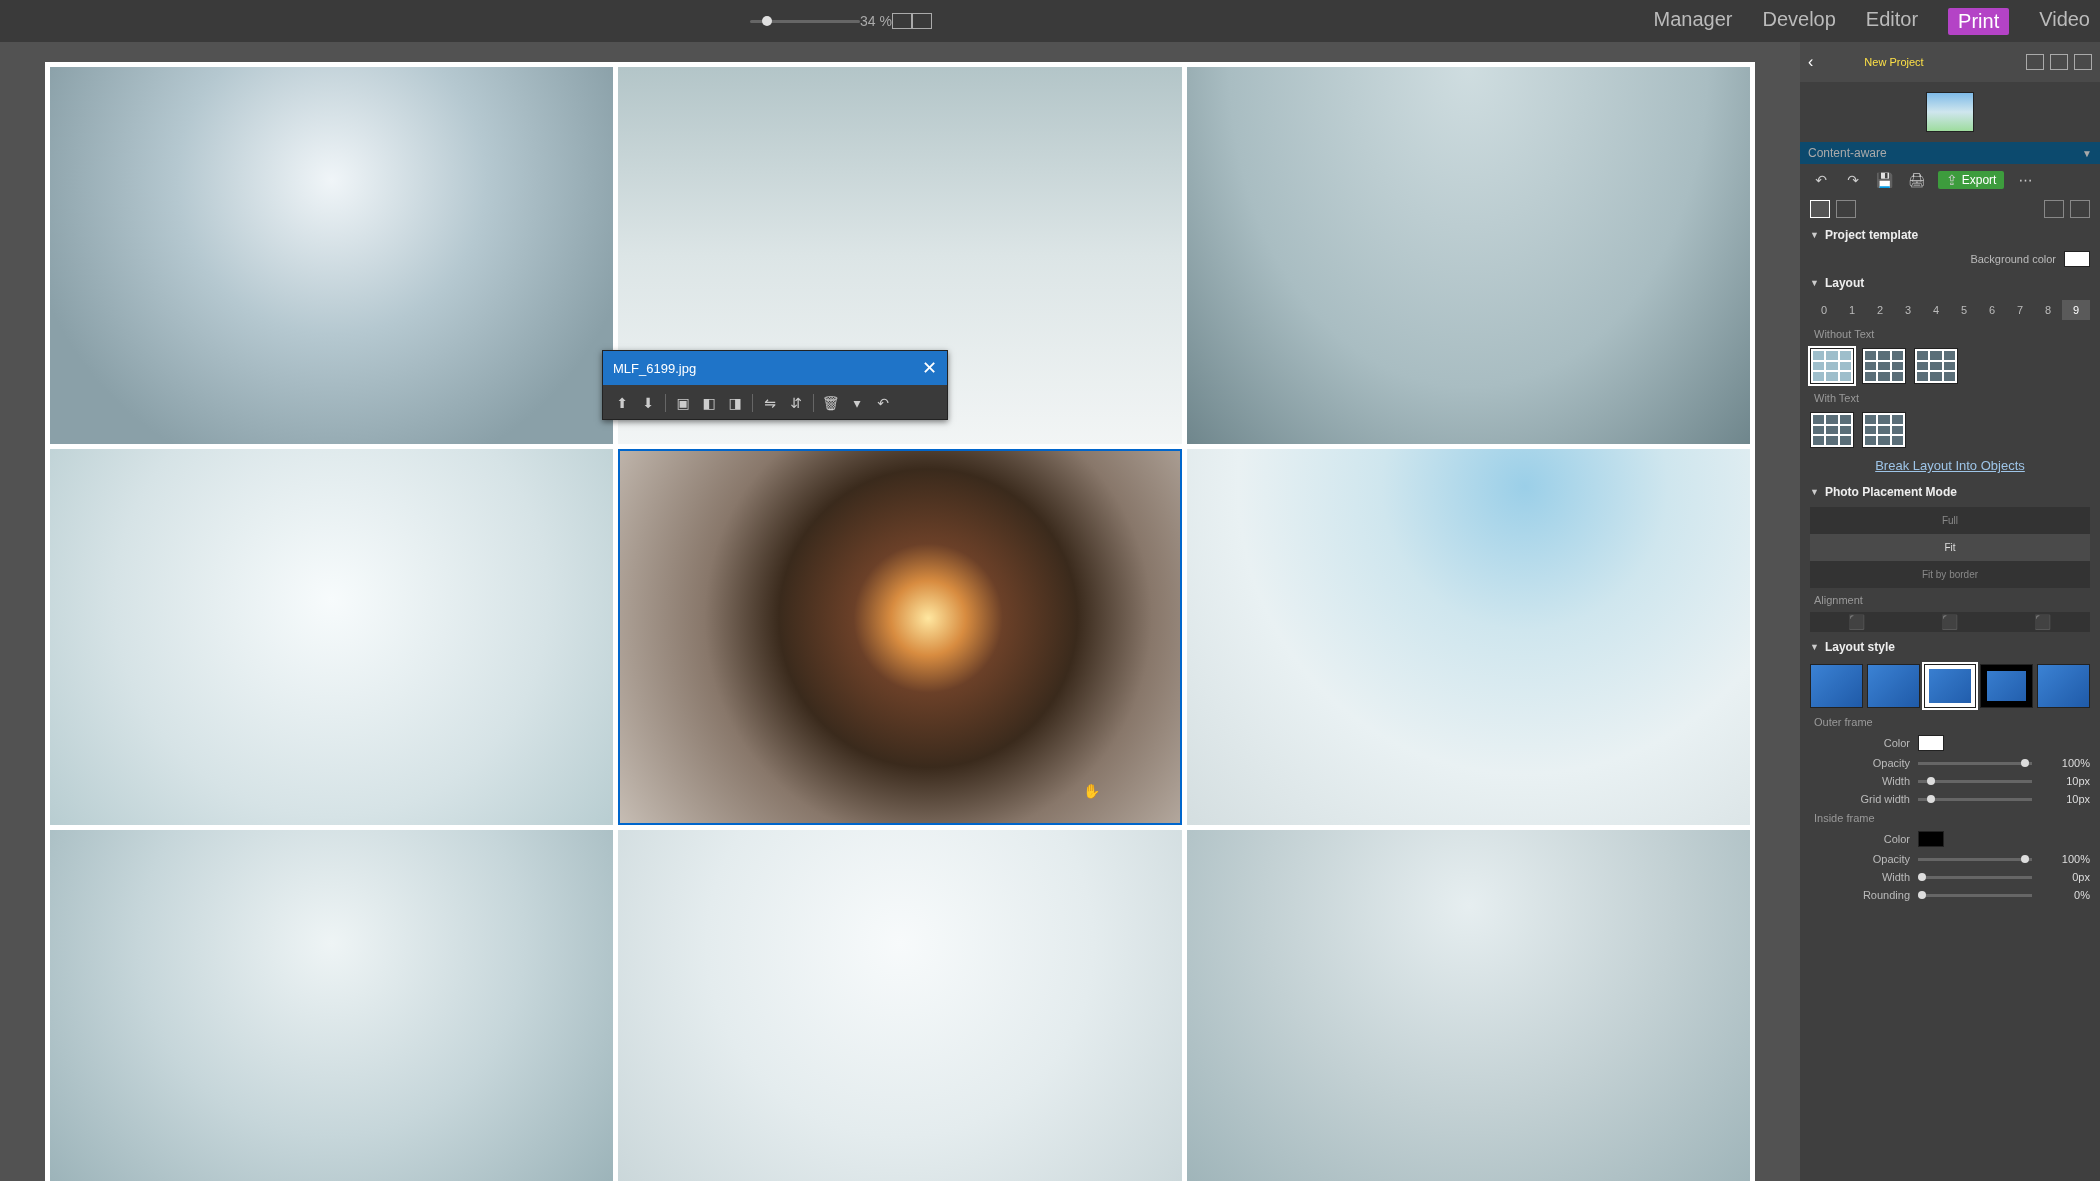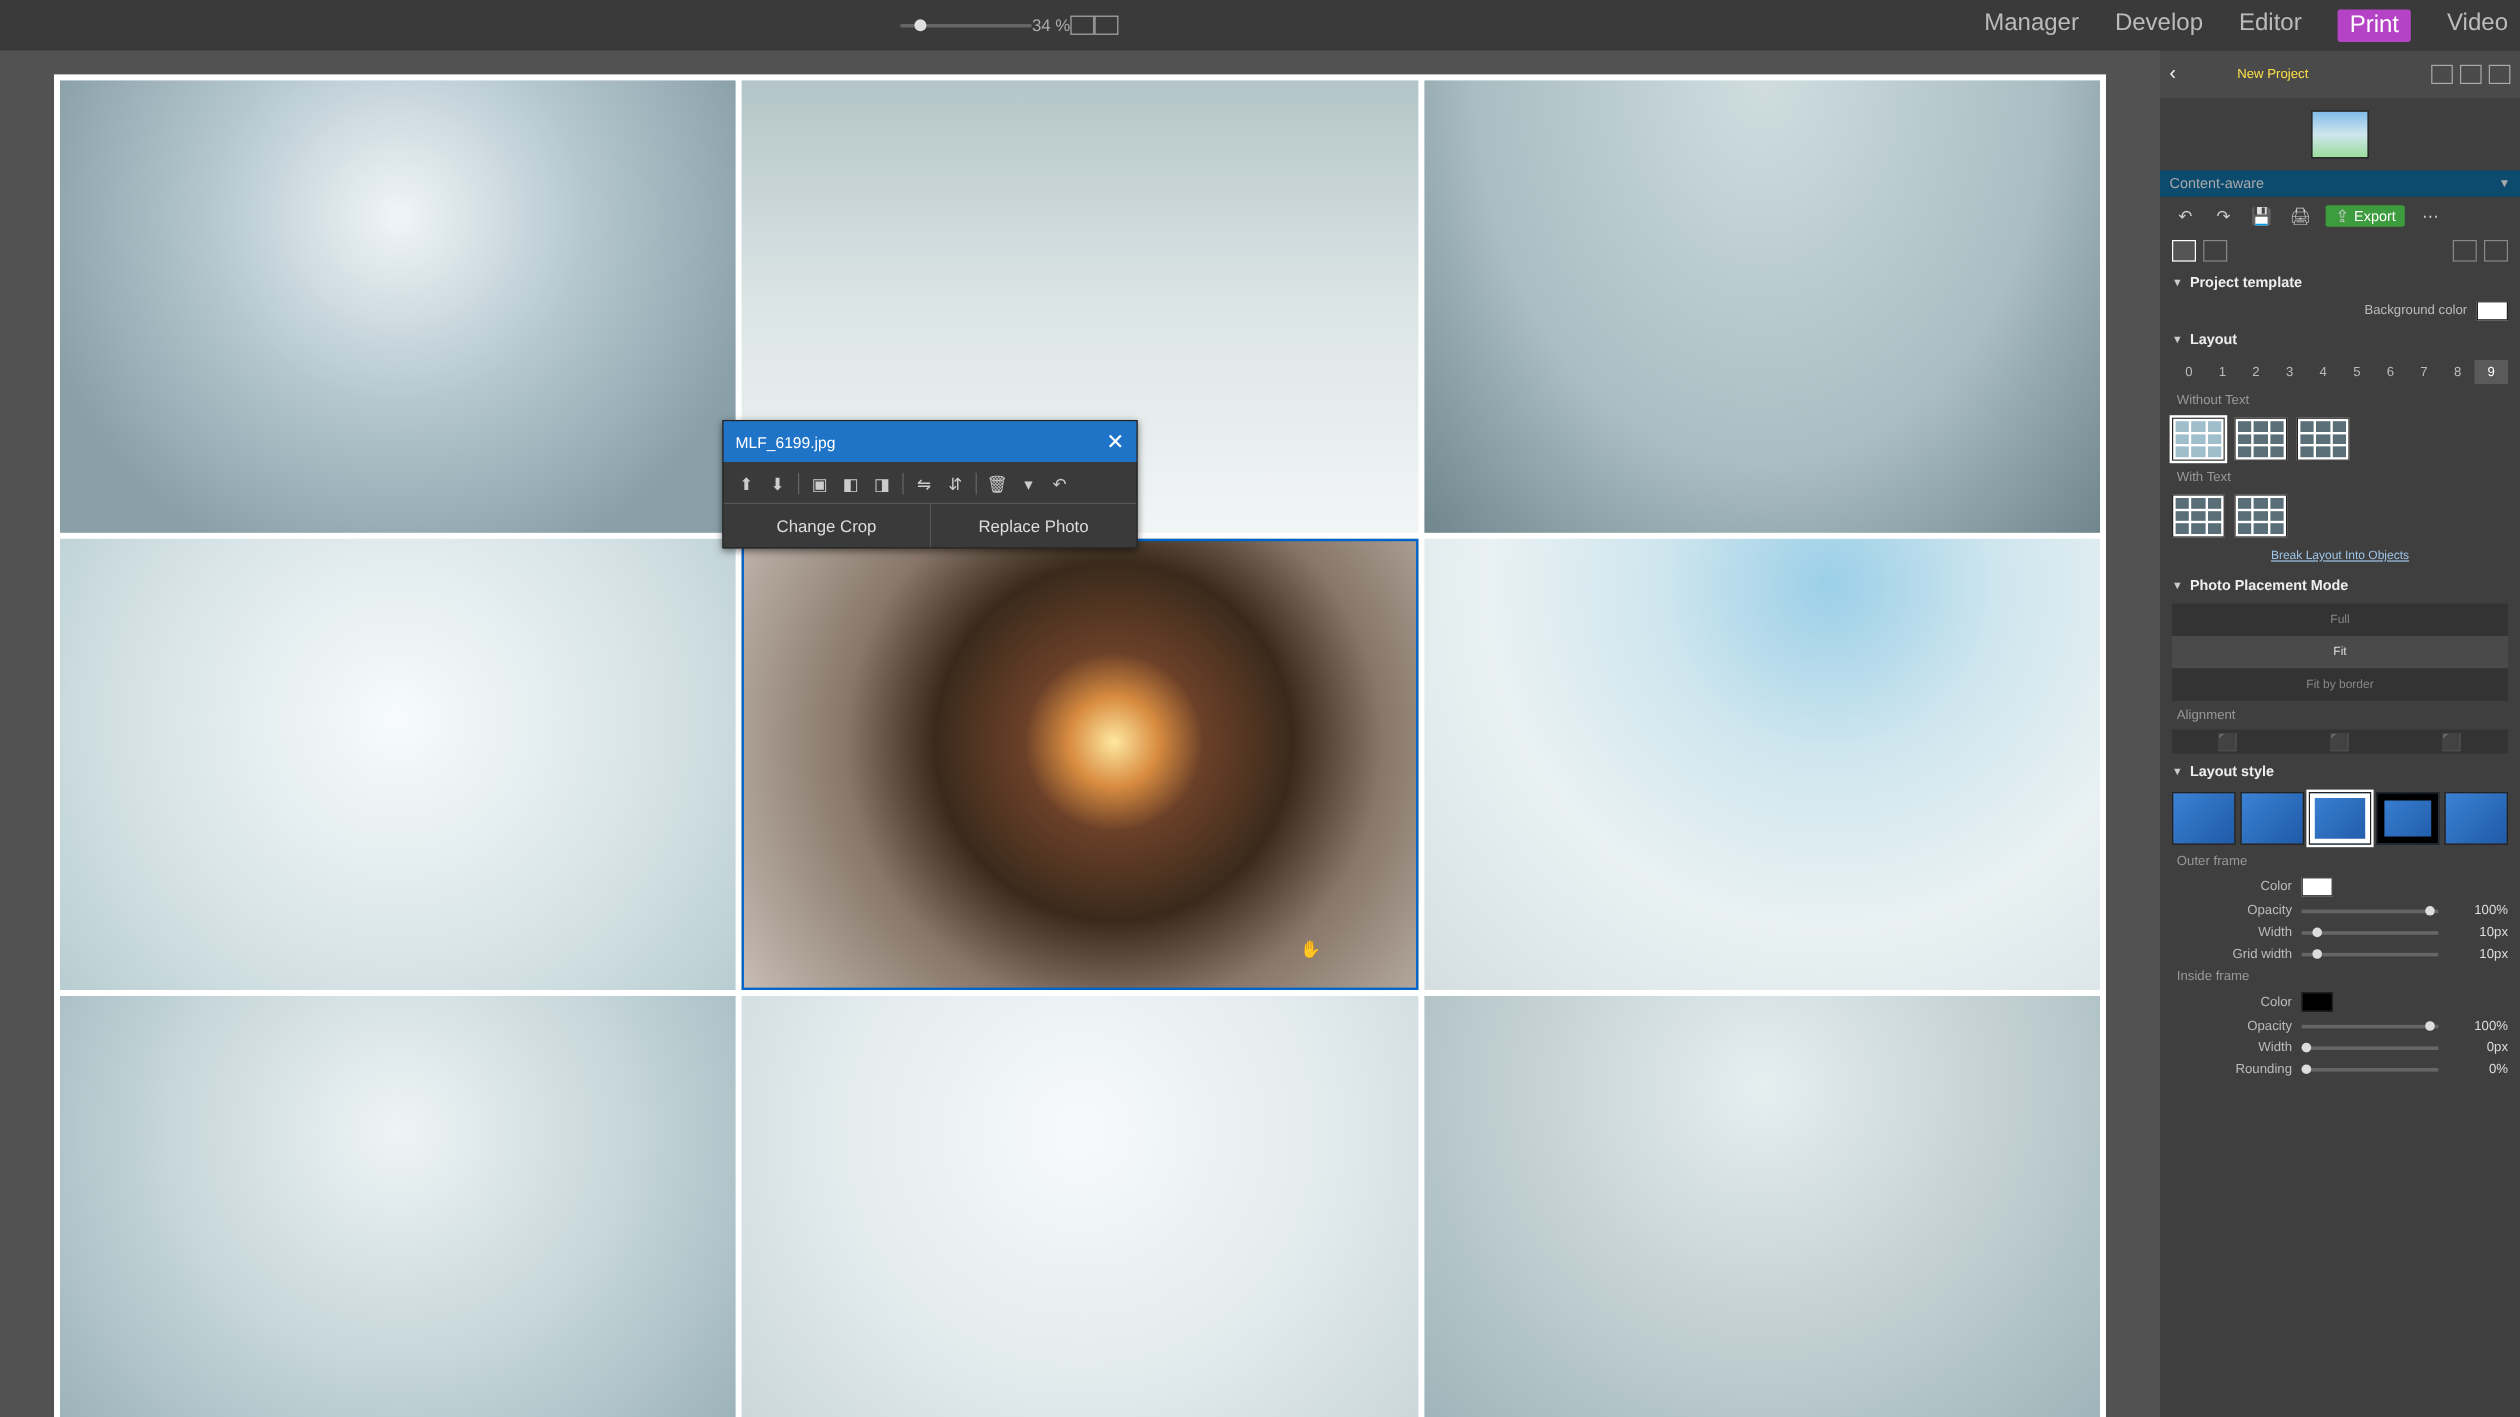--- a/index.html
+++ b/index.html
@@ -80,21 +80,21 @@
 .count-strip span.on { background: #5a5a5a; color: #fff; }
 
 .subtle { color: #999; font-size: 11px; padding: 4px 14px; }
 
 .layout-thumbs { display: flex; gap: 8px; padding: 4px 10px; }
 .lt { width: 44px; height: 36px; background: #fff; display: grid; grid-template-columns: repeat(3,1fr); grid-template-rows: repeat(3,1fr); gap: 2px; padding: 2px; cursor: pointer; border: 1px solid #222; }
 .lt.sel { outline: 2px solid #fff; }
 .lt div { background: #9ebecb; }
 .lt.dark div { background: #5a6e78; }
 
-.break-link { text-align: center; color: #9ec5e8; font-size: 10px; padding: 6px 0; cursor: pointer; text-decoration: underline; }
+.break-link { text-align: center; color: #9ec5e8; font-size: 13px; padding: 6px 0; cursor: pointer; text-decoration: underline; }
 
 .placement-tabs { display: flex; padding: 2px 10px; gap: 0; flex-direction: column; }
 .placement-tabs span { flex: 1; text-align: center; background: #333; color: #888; font-size: 10px; padding: 8px 0; cursor: pointer; }
 .placement-tabs span.on { background: #4a4a4a; color: #ddd; }
 
 .align-row { display: flex; padding: 2px 10px; gap: 0; }
 .align-row span { flex: 1; height: 20px; background: #333; display: flex; align-items: center; justify-content: center; cursor: pointer; }
 
 .styles-row { display: flex; gap: 4px; padding: 4px 10px; overflow: hidden; }
 .styles-row .st { width: 54px; height: 44px; background: linear-gradient(135deg,#3b82d4,#1f5aa8); border: 1px solid #222; cursor: pointer; }
@@ -157,24 +157,20 @@
       <span class="ico glyph">◧</span>
       <span class="ico glyph">◨</span>
       <span class="sep"></span>
       <span class="ico glyph">⇋</span>
       <span class="ico glyph">⇵</span>
       <span class="sep"></span>
       <span class="ico glyph">🗑</span>
       <span class="ico glyph">▾</span>
       <span class="ico glyph">↶</span>
     </div>
-    <div class="ctx-buttons">
-      <button>Change Crop</button>
-      <button>Replace Photo</button>
-    </div>
   </div>
 
   <div class="side">
     <div class="side-top">
       <span class="back glyph">‹</span>
       <span class="title">New Project</span>
       <span class="right-icons">
         <span></span>
         <span></span>
         <span></span>

